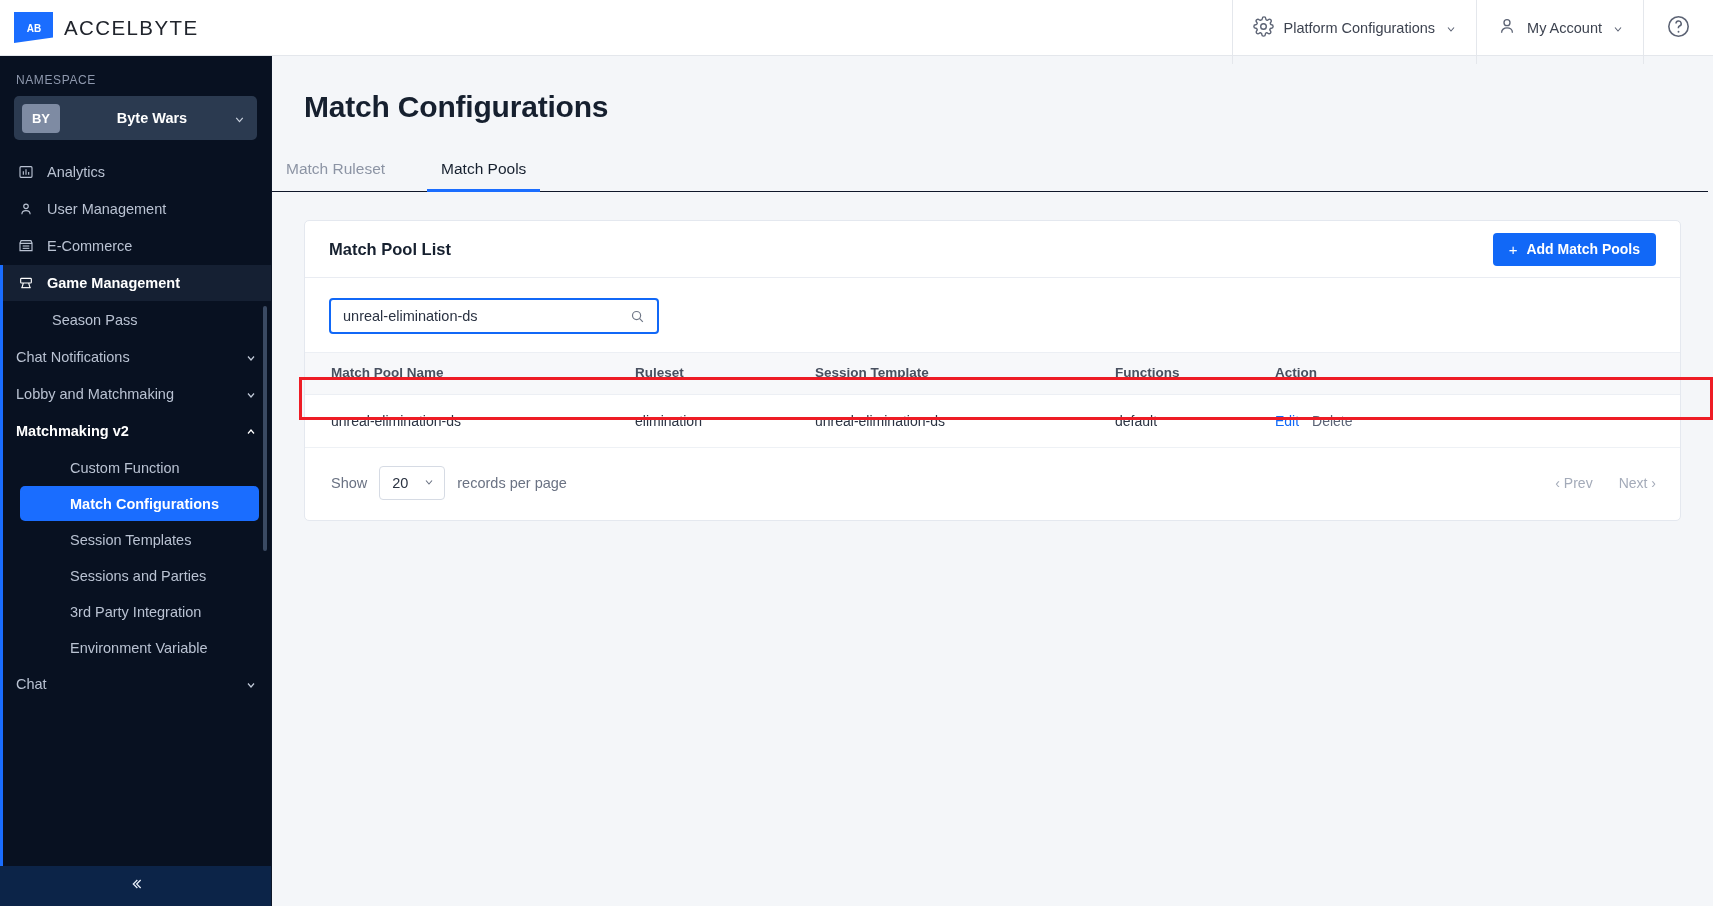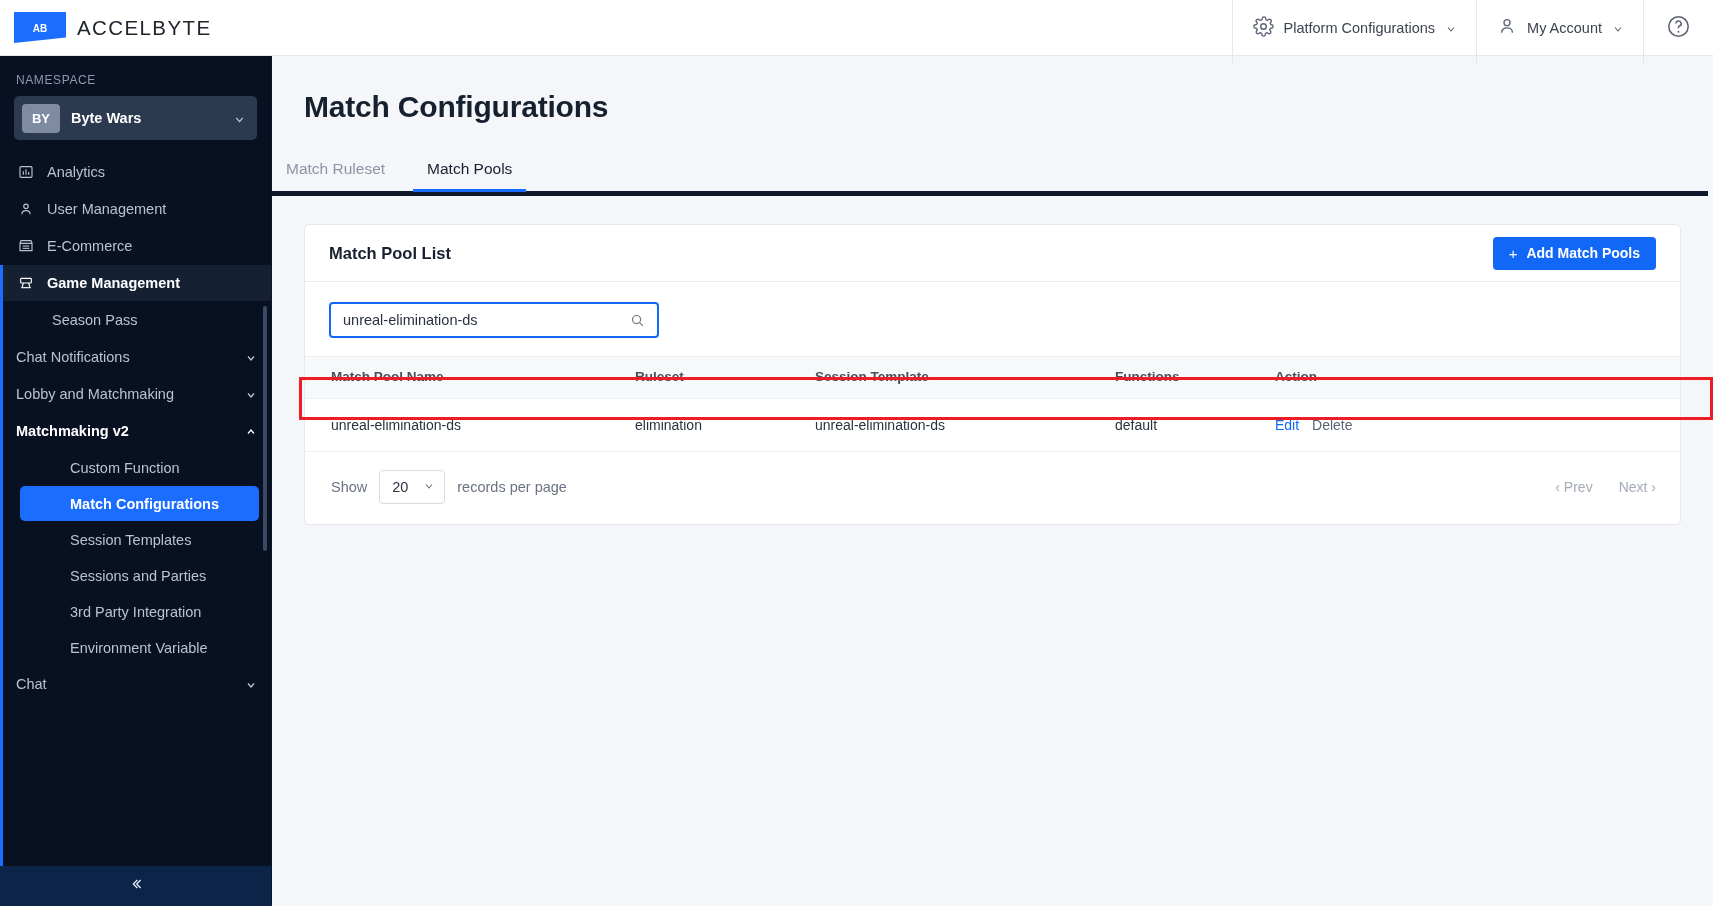--- a/index.html
+++ b/index.html
@@ -14,21 +14,21 @@
   
   .topbar {
     height: 56px; min-height: 56px;
     background: #ffffff;
     border-bottom: 1px solid #e4e7ec;
     display: flex; align-items: center;
     position: relative; z-index: 30;
   }
   .brand { display: flex; align-items: center; padding-left: 14px; gap: 11px; }
   .brand-mark {
-    width: 52px; height: 31px;
+    width: 39px; height: 31px;
     background: #1a6dff;
     display: flex; align-items: center; justify-content: center;
     clip-path: polygon(0 0, 100% 0, 100% 82%, 0 100%);
   }
   .brand-mark svg { display: block; }
   .brand-name {
     font-size: 20.5px; letter-spacing: 1.4px;
     color: #20242c; font-weight: 400;
   }
   .topbar-spacer { flex: 1; }
@@ -58,20 +58,21 @@
   }
   .ns-label {
     color: #8e98ad; font-size: 12px; letter-spacing: .6px;
     padding: 17px 8px 9px 16px; text-transform: uppercase;
   }
   .ns-box {
     margin: 0 14px; height: 44px;
     background: #2b3a50; border-radius: 5px;
     display: flex; align-items: center; padding: 0 11px 0 8px;
     cursor: pointer;
+    text-align: center;
   }
   .ns-badge {
     width: 38px; height: 29px; border-radius: 4px;
     background: #7e8ba3; color: #ffffff;
     font-size: 13px; font-weight: bold;
     display: flex; align-items: center; justify-content: center;
     margin-right: 11px;
   }
   .ns-name { color: #ffffff; font-size: 14.5px; font-weight: bold; flex: 1; }
   .ns-chev { width: 13px; height: 13px; color: #c9d1de; }
@@ -123,22 +124,22 @@
   
   .main {
     flex: 1; background: #f4f6f9; overflow: hidden;
     padding: 0 0 0 0; position: relative;
   }
   .page-head { padding: 34px 0 0 32px; }
   .page-title {
     font-size: 30px; color: #16202f; font-weight: bold; letter-spacing: -.2px;
   }
   .tabs {
-    display: flex; gap: 14px; margin-top: 25px; padding-left: 0;
-    border-bottom: 5px solid #0f172a; padding-right: 32px;
+    display: flex; gap: 28px; margin-top: 25px; padding-left: 0;
+    border-bottom: 1px solid #0f172a; padding-right: 32px;
     margin-right: 5px;
   }
   .tab {
     padding: 10px 14px 14px 14px; font-size: 15.5px;
     color: #8c94a4; cursor: pointer; position: relative; top: 1px;
   }
   .tab.active { color: #16202f; }
   .tab.active::after {
     content: ""; position: absolute; left: 0; right: 0; bottom: 0; height: 3px;
     background: #1a6dff;

